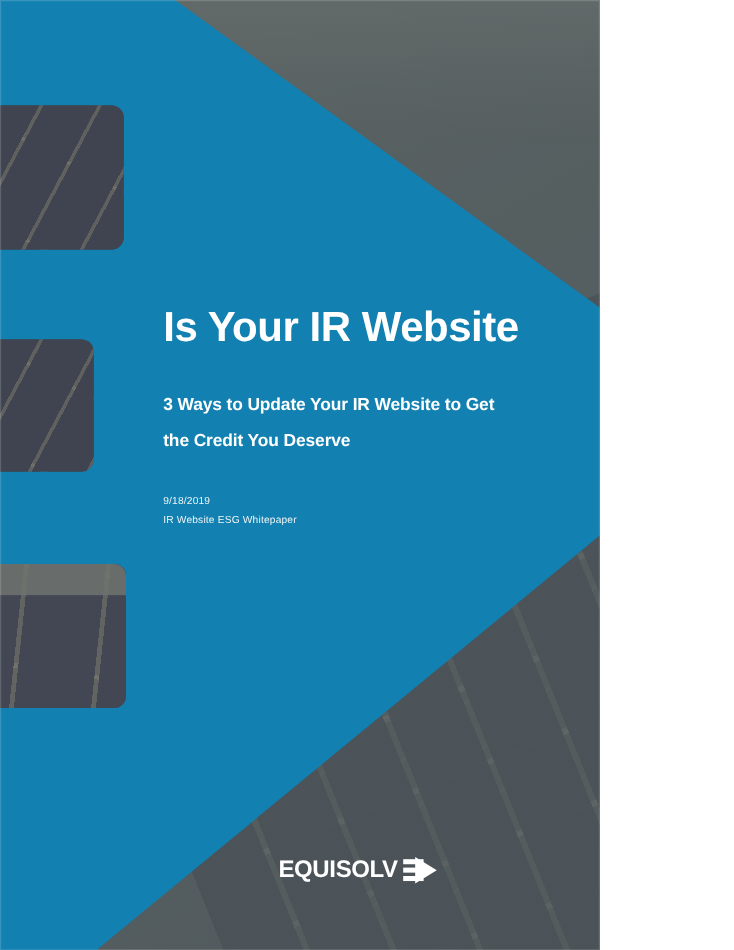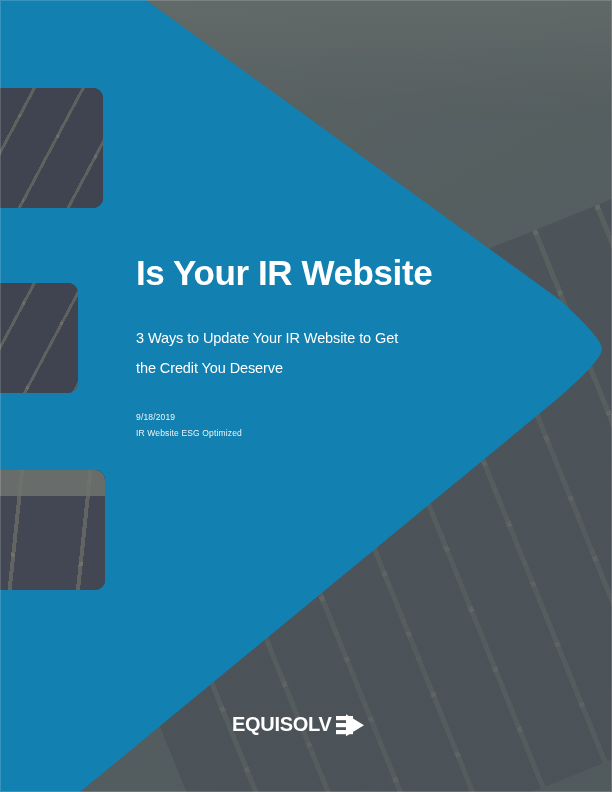--- a/index.html
+++ b/index.html
@@ -2,21 +2,21 @@
 <html><head>
 <meta charset="utf-8">
 <style>
   html, body {
     margin: 0;
     padding: 0;
     background: #ffffff;
   }
   #page {
     position: relative;
-    width: 612px;
+    width: 500px;
     height: 792px;
     overflow: hidden;
     background: #a16207;
     font-family: "Liberation Sans", sans-serif;
     box-sizing: border-box;
   }
 
   
   .photo {
     position: absolute;
@@ -167,21 +167,21 @@
     line-height: 45px;
     font-weight: bold;
     letter-spacing: -0.4px;
   }
   .subtitle {
     margin: 0;
     padding-top: 28px;
     color: #ffffff;
     font-size: 14.5px;
     line-height: 30px;
-    font-weight: normal;
+    font-weight: bold;
     letter-spacing: -0.1px;
   }
   .meta {
     padding-top: 26px;
     color: #eef4f7;
     font-size: 8.5px;
     line-height: 16px;
     font-weight: normal;
     letter-spacing: 0.15px;
   }
@@ -239,21 +239,21 @@
   <div class="text-block">
     <h1 class="title">
       <span>Is Your IR Website</span><br>
     </h1>
     <h2 class="subtitle">
       <span>3 Ways to Update Your IR Website to Get</span><br>
       <span>the Credit You Deserve</span>
     </h2>
     <div class="meta">
       <div>9/18/2019</div>
-      <div>IR Website ESG Optimized</div>
+      <div>IR Website ESG Whitepaper</div>
     </div>
   </div>
 
   <div class="logo">
     <svg width="150" height="24" viewBox="0 0 150 24">
       <text x="0" y="18" fill="#ffffff" font-family="Liberation Sans, sans-serif" font-size="20" font-weight="bold" letter-spacing="-0.3">EQUISOLV</text>
 
       <g fill="#ffffff">
         <rect x="104" y="3" width="17" height="4.2"></rect>
         <rect x="104" y="10" width="13" height="4.2"></rect>

